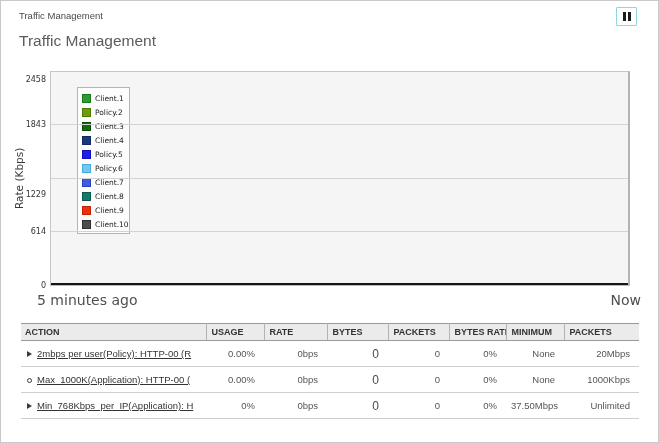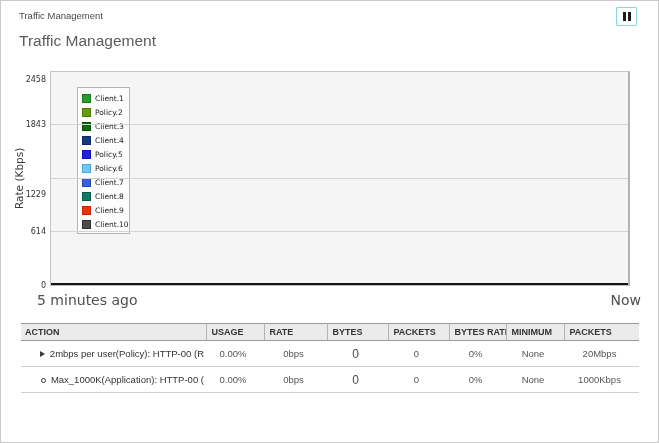--- a/index.html
+++ b/index.html
@@ -78,23 +78,23 @@
     font-size:9px; font-weight:bold; color:#333;
     border-top:1px solid #9a9a9a; border-bottom:1px solid #9a9a9a;
     border-right:1px solid #b3b3b3; padding:0 3px 0 5px;
     overflow:hidden; white-space:nowrap;
   }
   .tm-table th:first-child { padding-left:4px;margin-left:23px; }
   .tm-table th:last-child { border-right:none; }
   .tm-table td {
     height:26px; font-size:9.5px; color:#555;
     border-bottom:1px solid #cfcfcf; padding:0 9px 0 5px;
-    overflow:hidden; white-space:nowrap; text-align:center;
-  }
-  .tm-table td.action { text-align:right; color:#333; padding-left:6px; padding-right:2px; }
+    overflow:hidden; white-space:nowrap; text-align:right;
+  }
+  .tm-table td.action { text-align:left; color:#333; padding-left:6px; padding-right:2px;text-decoration:underline; }
   .tm-table td.bytes { font-size:12px; color:#4a4a4a; }
   .bullet-tri {
     display:inline-block; width:0; height:0; margin-right:5px;
     border-top:3.5px solid transparent; border-bottom:3.5px solid transparent;
     border-left:5px solid #3a3a3a; vertical-align:middle;
   }
   .bullet-circ {
     display:inline-block; width:5px; height:5px; margin-right:5px;
     border:1.5px solid #3a3a3a; border-radius:50%; vertical-align:middle; background:transparent;
   }
@@ -212,16 +212,26 @@
         <tr>
           <td class="action"><span class="bullet-circ"></span><span>Max_1000K(Application): HTTP-00 (</span></td>
           <td>0.00%</td>
           <td>0bps</td>
           <td class="bytes">0</td>
           <td>0</td>
           <td>0%</td>
           <td>None</td>
           <td>1000Kbps</td>
         </tr>
+        <tr>
+          <td class="action"><span class="bullet-tri"></span><span>Min_768Kbps_per_IP(Application): H</span></td>
+          <td>0%</td>
+          <td>0bps</td>
+          <td class="bytes">0</td>
+          <td>0</td>
+          <td>0%</td>
+          <td>37.50Mbps</td>
+          <td>Unlimited</td>
+        </tr>
       </tbody>
   </table>
 
 </div>
 
 </body></html>

